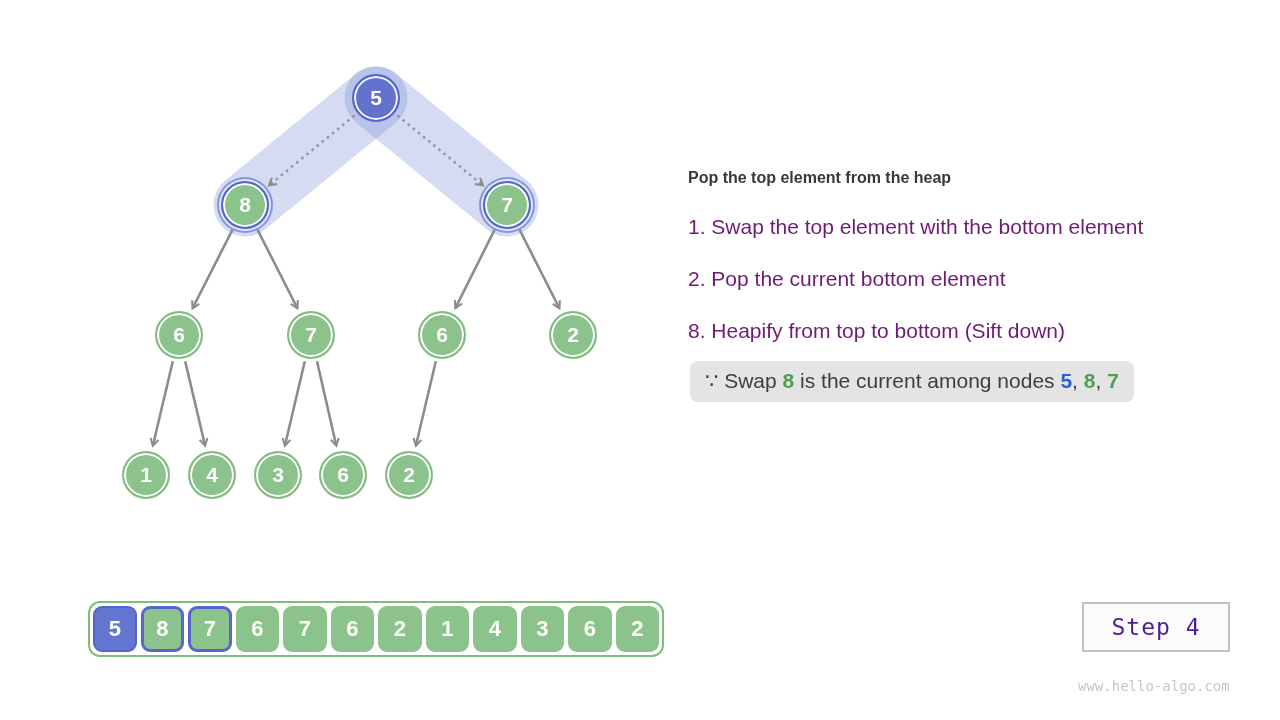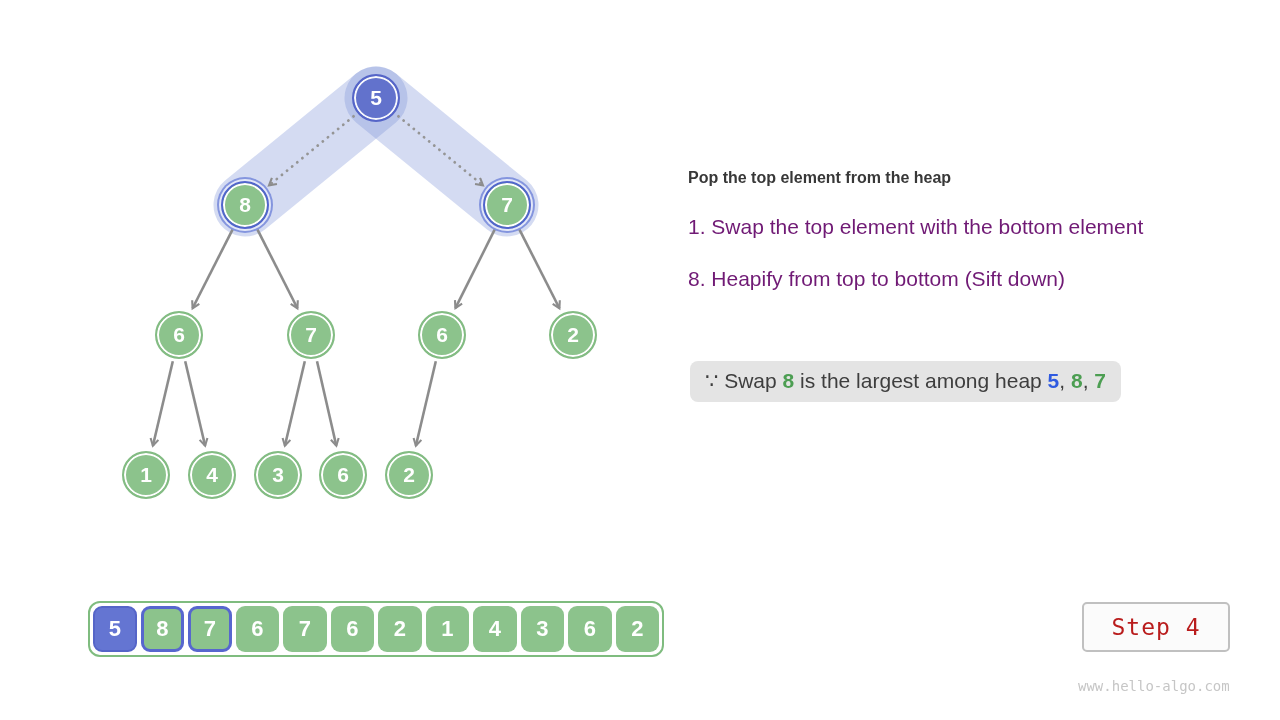--- a/index.html
+++ b/index.html
@@ -66,23 +66,23 @@
     background:#e4e4e4;border-radius:8px;padding:8px 15px 9px 15px;
     font-size:21px;color:#3e3e3e;white-space:nowrap;
   }
   .seg-dark{color:#3e3e3e;}
   .seg-green{color:#4c9e52;font-weight:700;}
   .seg-blue{color:#2f5ae0;font-weight:700;}
 
   
   #step-badge{
     position:absolute;left:1082px;top:602px;width:148px;height:50px;
-    border:2px solid #c0c0c0;border-radius:5px;background:#fbfbfb;
+    border:2px solid #c0c0c0;border-radius:0;background:#fbfbfb;
     display:flex;align-items:center;justify-content:center;box-sizing:border-box;
-    font-family:"DejaVu Sans Mono",monospace;font-size:23px;color:#b91c1c;
+    font-family:"DejaVu Sans Mono",monospace;font-size:23px;color:#4c1d95;
     letter-spacing:1px;
   }
   #watermark{
     position:absolute;left:1078px;top:678px;
     font-family:"DejaVu Sans Mono",monospace;font-size:14px;color:#c6c6c6;
   }
 </style>
 </head>
 <body>
 
@@ -142,20 +142,21 @@
       <div class="cell green">4</div>
       <div class="cell green">3</div>
       <div class="cell green">6</div>
       <div class="cell green">2</div>
     </div>
 </div>
 
 <div id="panel-title">Pop the top element from the heap</div>
 <div id="steps-list">
     <div class="step-line">1. Swap the top element with the bottom element</div>
+    <div class="step-line">2. Pop the current bottom element</div>
     <div class="step-line">8. Heapify from top to bottom (Sift down)</div>
   </div>
-<div id="note-box"><span class="seg-dark">∵ Swap </span><span class="seg-green">8</span><span class="seg-dark"> is the largest among heap </span><span class="seg-blue">5</span><span class="seg-dark">, </span><span class="seg-green">8</span><span class="seg-dark">, </span><span class="seg-green">7</span></div>
+<div id="note-box"><span class="seg-dark">∵ Swap </span><span class="seg-green">8</span><span class="seg-dark"> is the current among nodes </span><span class="seg-blue">5</span><span class="seg-dark">, </span><span class="seg-green">8</span><span class="seg-dark">, </span><span class="seg-green">7</span></div>
 
 <div id="step-badge">
   <span>Step 4</span>
 </div>
 <div id="watermark">www.hello-algo.com</div>
 
 </body></html>

